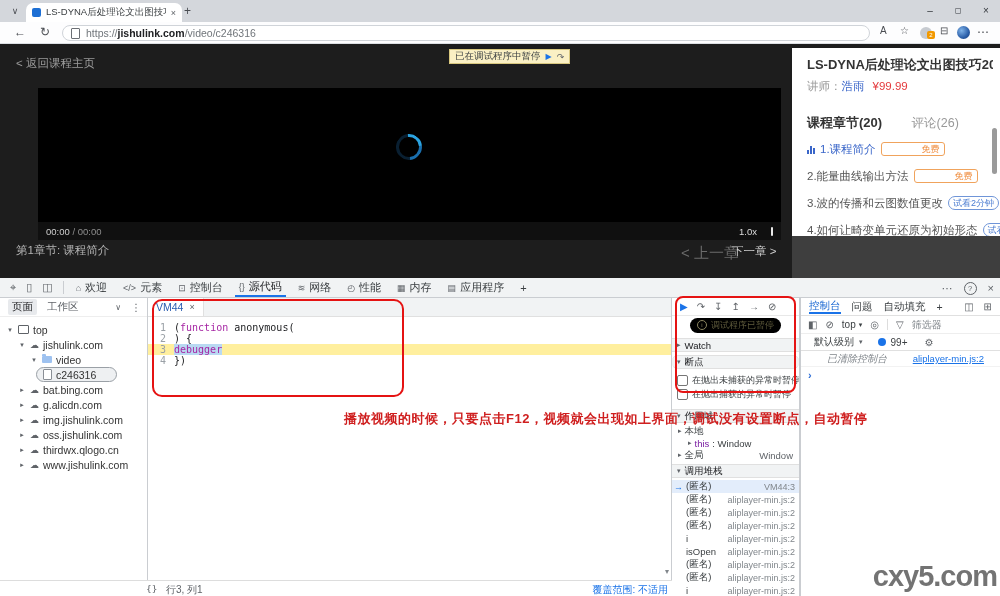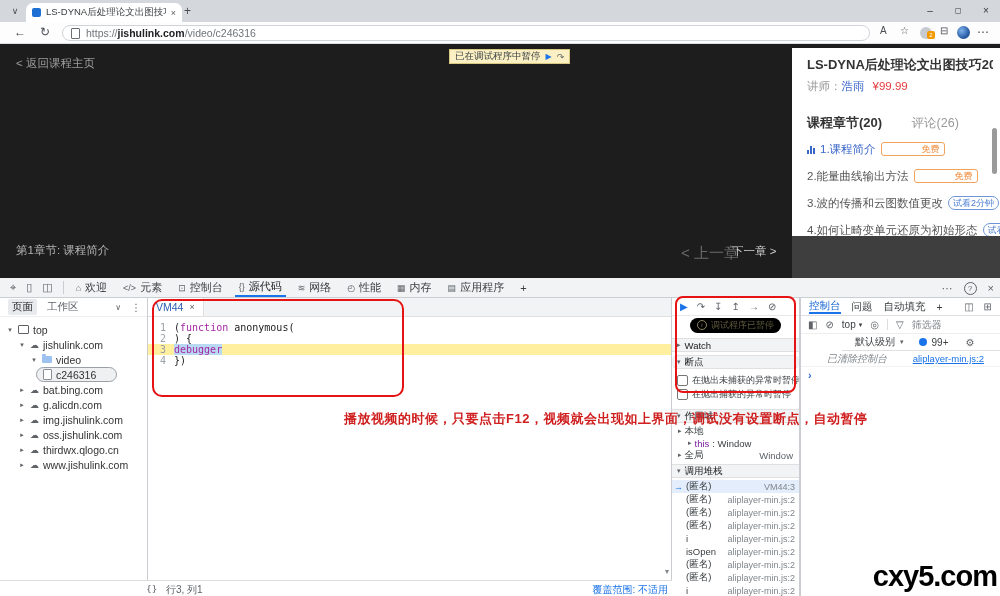--- a/index.html
+++ b/index.html
@@ -173,30 +173,30 @@
             color:#3c4043;border-bottom:1px solid #e0e0e0;position:relative;}
   .con-tabs .a{color:#1967d2;border-bottom:2px solid #1a73e8;height:15px;box-sizing:border-box;}
   .con-tr{position:absolute;right:8px;display:flex;gap:10px;font-size:10px;color:#5f6368;}
   .con-bar{height:17px;display:flex;align-items:center;gap:8px;padding-left:7px;font-size:10px;
            color:#5f6368;border-bottom:1px solid #eee;}
   .ctx{display:flex;align-items:center;gap:3px;color:#3c4043;}
   .ctx .c{font-size:7px;}
   .con-bar .vsep{width:1px;height:11px;background:#ddd;}
   .filterlbl{color:#80868b;}
   .levelrow{height:16px;display:flex;align-items:center;gap:5px;padding-left:13px;font-size:10px;
-            color:#3c4043;border-bottom:1px solid #e0e0e0;margin-left:41px;}
+            color:#3c4043;border-bottom:1px solid #e0e0e0;}
   .levelrow .c{font-size:7px;color:#5f6368;}
   .bluedot{width:8px;height:8px;border-radius:50%;background:#1a73e8;margin-left:10px;}
   .levelrow .gear{margin-left:12px;color:#5f6368;}
   .msgrow{height:15px;position:relative;display:flex;align-items:center;border-bottom:1px solid #f2f2f2;}
   .cleared{font-style:italic;color:#80868b;font-size:10px;margin-left:26px;}
   .msglink{position:absolute;right:16px;color:#1a73e8;font-size:9.5px;text-decoration:underline;}
   .promptrow{height:15px;display:flex;align-items:center;}
   .prompt{color:#2f6fd6;font-weight:bold;font-size:11px;margin-left:7px;}
-  .watermark{position:absolute;right:3px;bottom:3px;font-size:29px;font-weight:bold;color:#000000;
+  .watermark{position:absolute;right:3px;bottom:3px;font-size:29px;font-weight:bold;color:#737373;
              letter-spacing:-1px;font-family:"Liberation Sans",sans-serif;}
 
   
   .redrect{position:absolute;border:2.5px solid #e51313;border-radius:10px;pointer-events:none;z-index:40;}
   .redtext{position:absolute;left:344px;top:132px;font-size:13px;font-weight:bold;color:#cf1f1f;
            white-space:nowrap;z-index:41;letter-spacing:0.5px;}
 </style>
 </head>
 <body>
 
@@ -231,20 +231,28 @@
     <div class="avatar" style="left:957px;"></div>
     <div class="navicon" style="left:977px;">⋯</div>
   </div>
 
   <div class="stage">
     <div class="backlink">&lt; 返回课程主页</div>
     <div class="toast">
       <span class="t">已在调试程序中暂停</span>
       <span class="play">▶</span>
       <span class="step">↷</span>
+    </div>
+    <div class="video">
+      <div class="spinner"></div>
+      <div class="vctrl">
+        <span class="vtime"><span>00:00</span> <span class="tot">/ 00:00</span></span>
+        <span class="vspeed">1.0x</span>
+        <span class="vvol"></span>
+      </div>
     </div>
     <div class="caption">第1章节: 课程简介</div>
     <div class="prevch">&lt; 上一章</div>
     <div class="nextch">下一章 &gt;</div>
 
     <div class="card">
       <div class="ctitle">LS-DYNA后处理论文出图技巧20讲（ls-...</div>
       <div class="cmeta">
         <span>讲师：</span><span class="t">浩雨</span><span class="p">¥99.99</span>
       </div>

